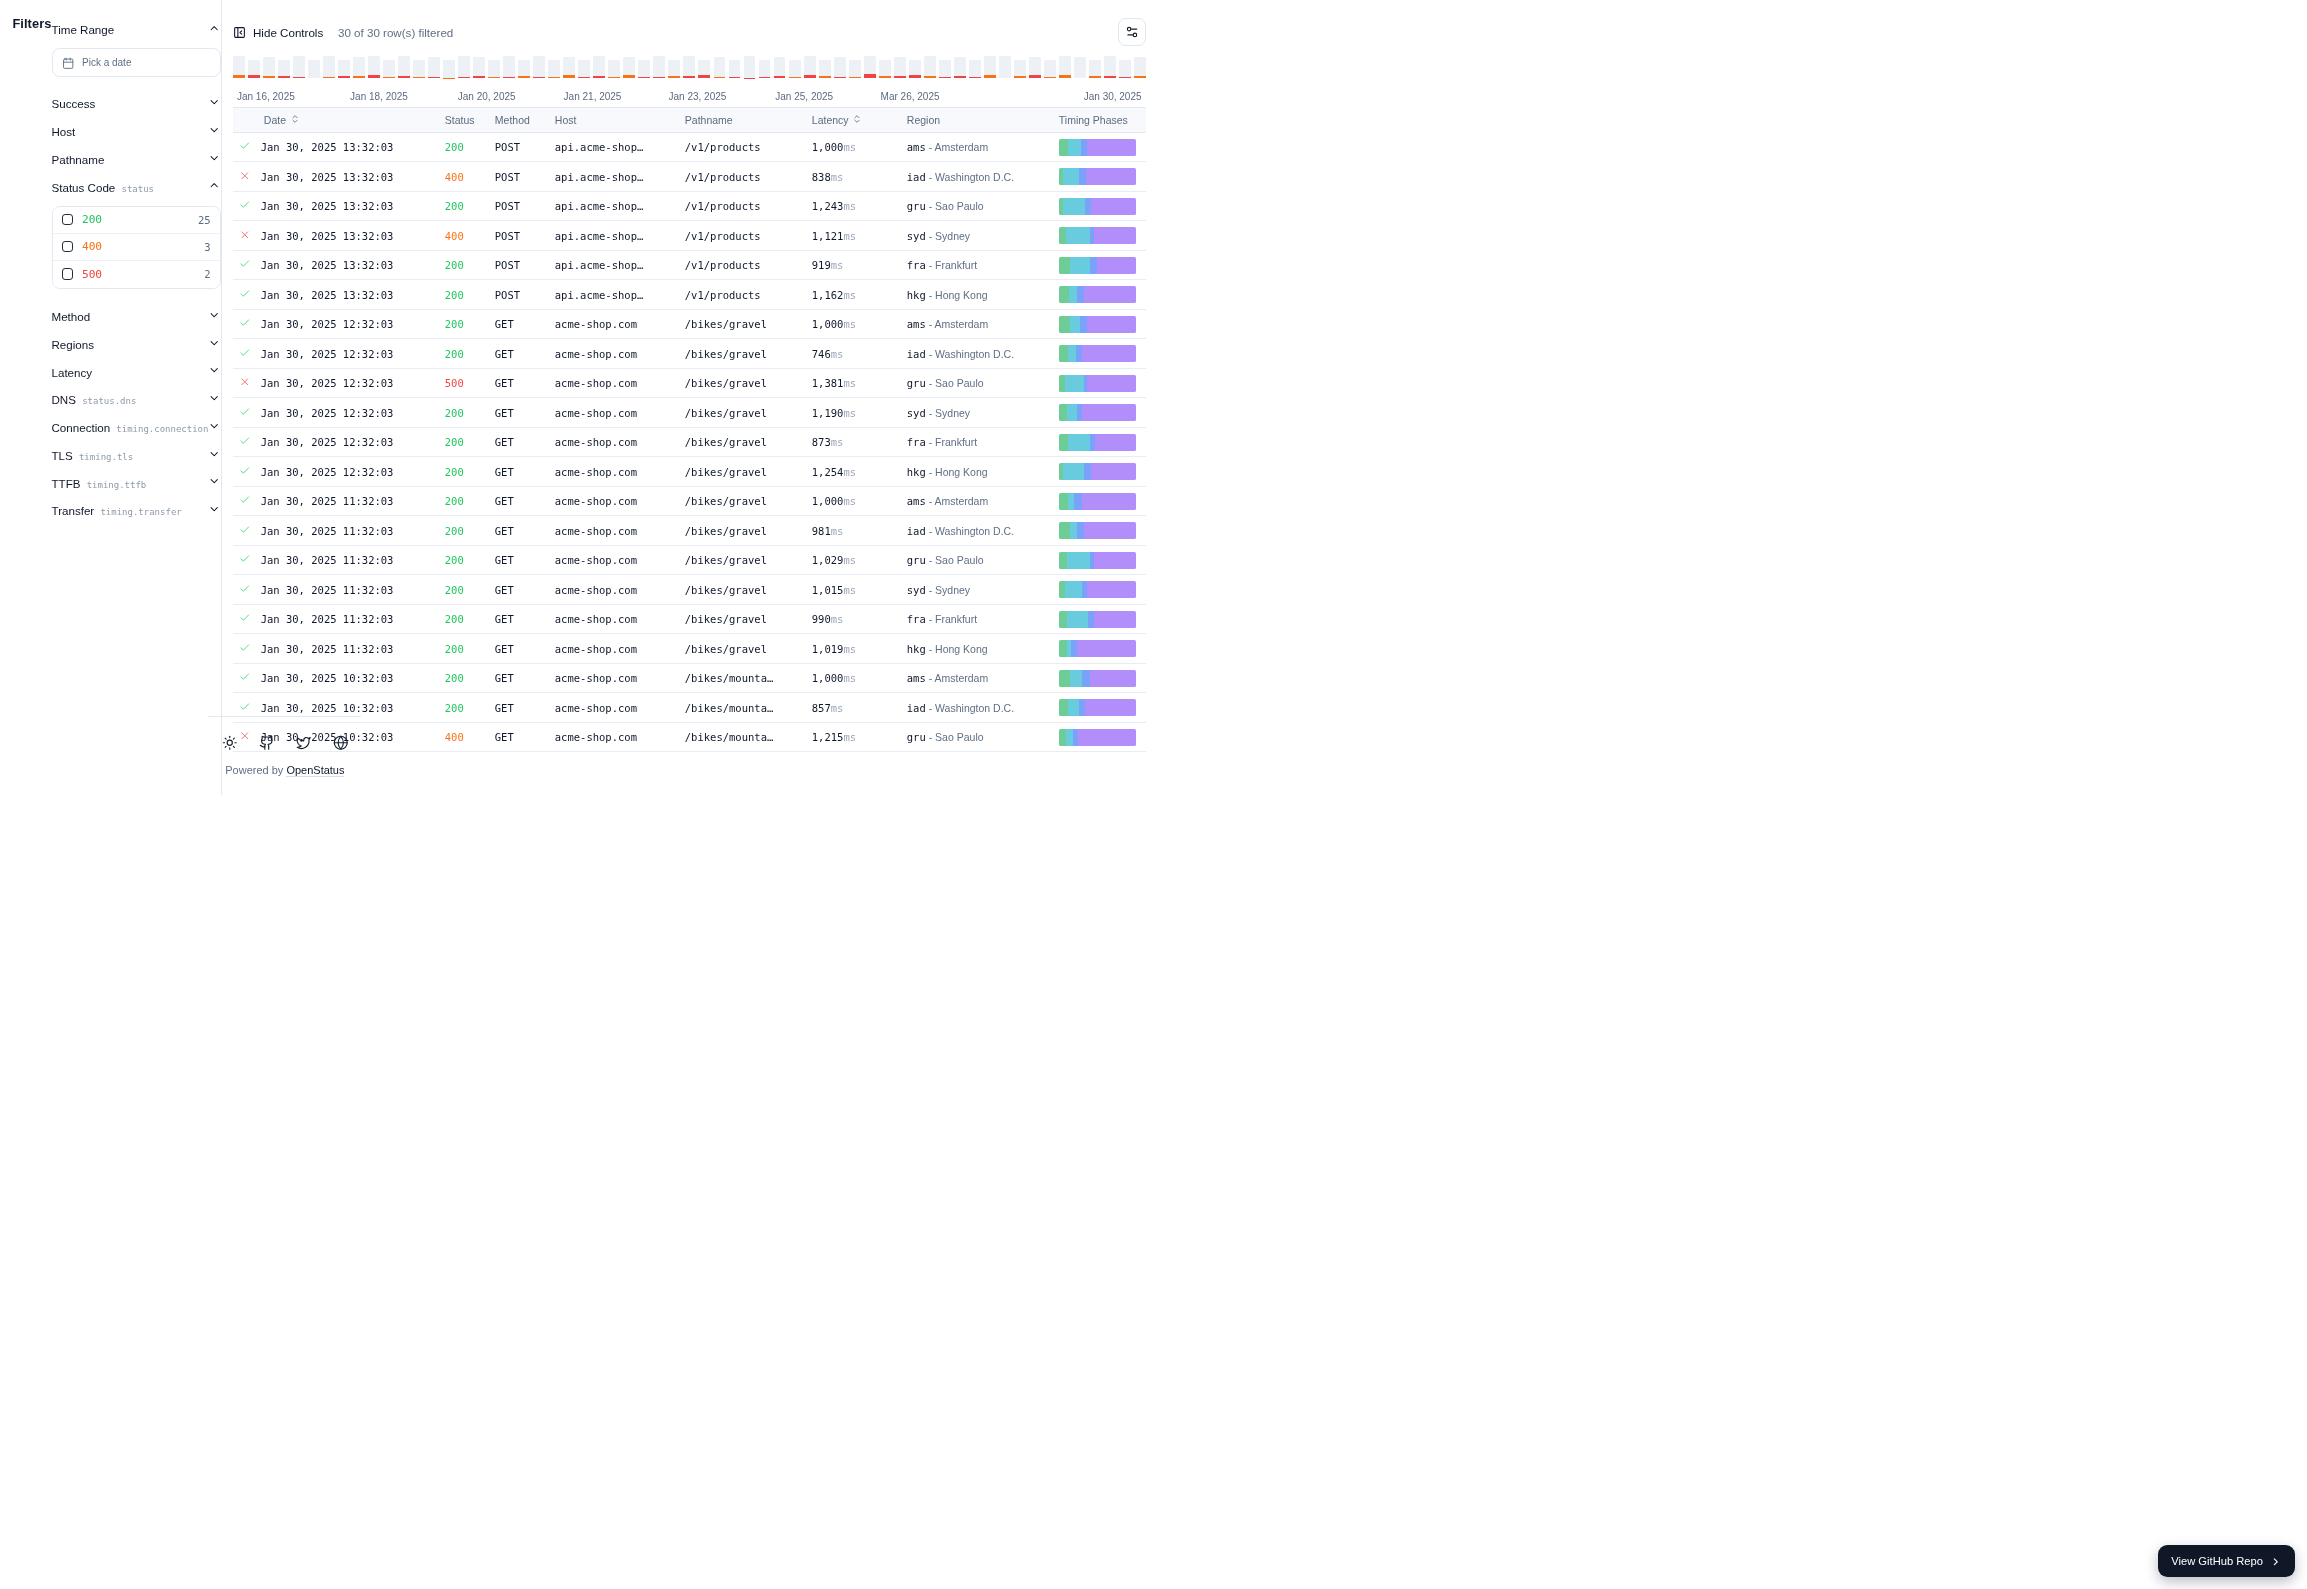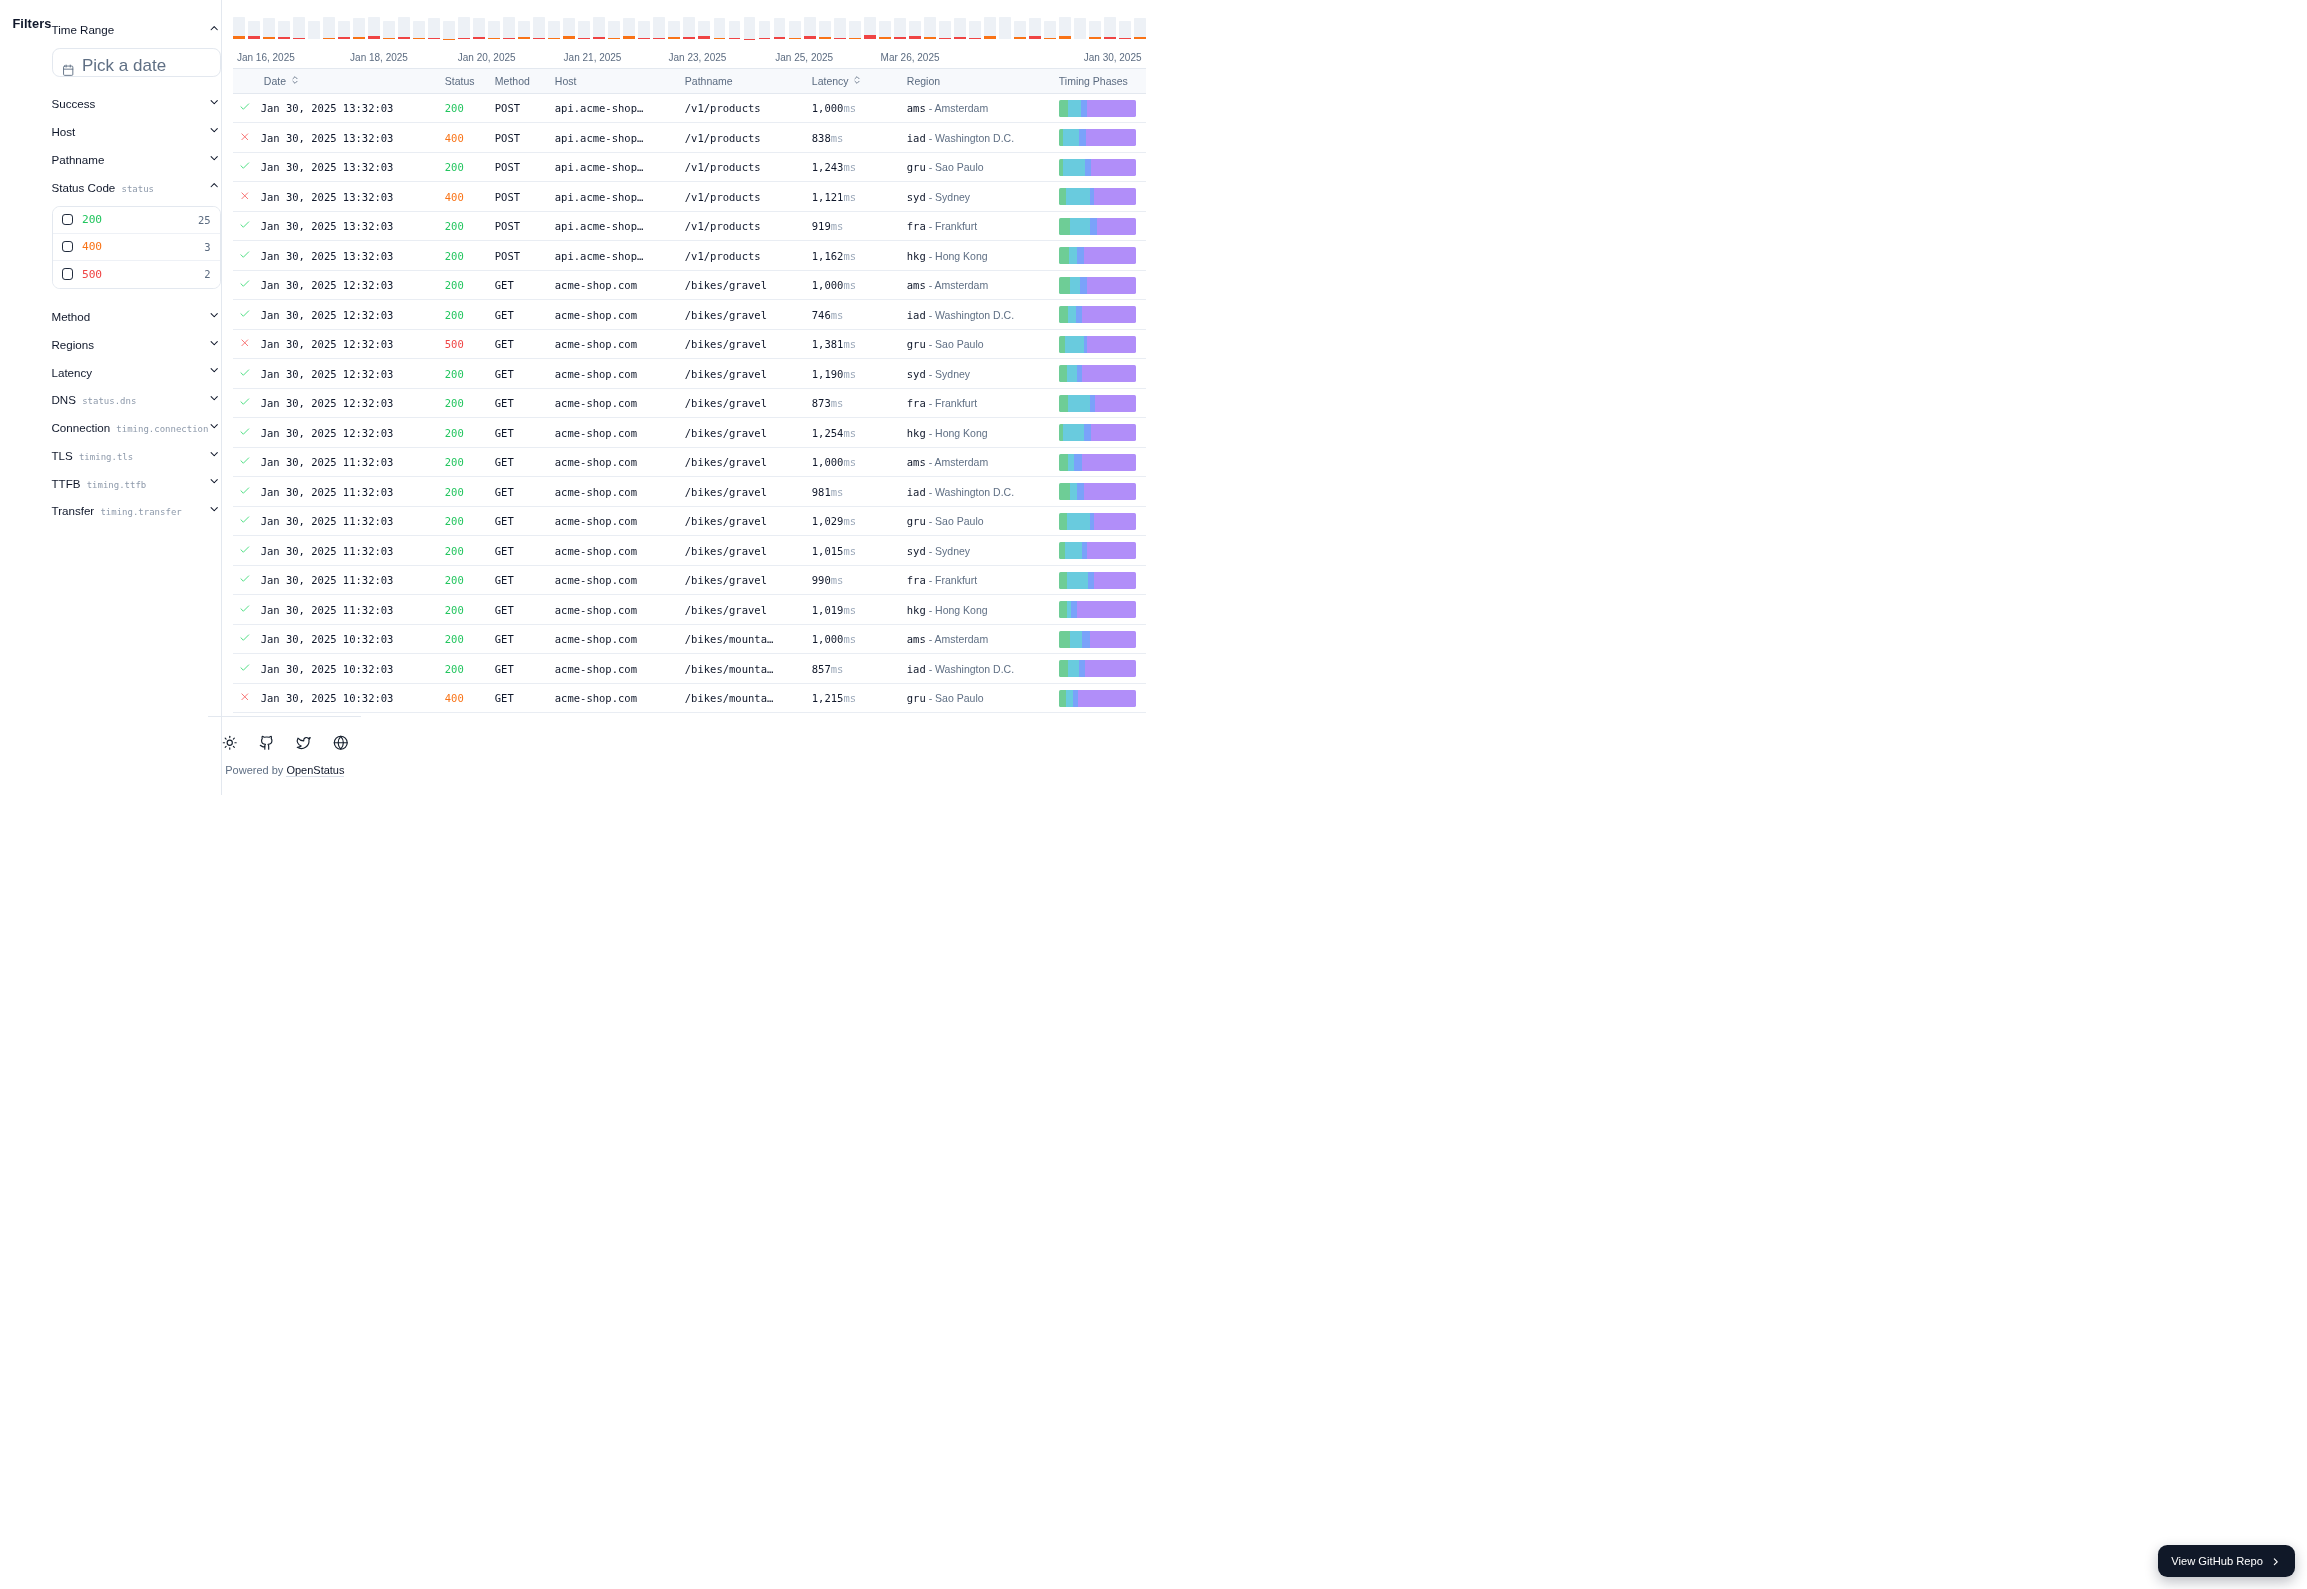--- a/index.html
+++ b/index.html
@@ -12,21 +12,21 @@
     padding:15.5px 12.4px 0 12.4px; display:flex; flex-direction:row; }
   .sidebar-title { font-size:12.8px; font-weight:600; letter-spacing:0.1px; margin-bottom:25px; }
   .fsection { }
   .fheader { display:flex; align-items:center; justify-content:space-between;
     padding:6.2px 0; cursor:pointer; }
   .flabel-wrap { display:flex; align-items:baseline; }
   .flabel { font-size:11.6px; font-weight:500; }
   .fcode { font-family:"DejaVu Sans Mono", monospace; font-size:9px; color:#8e9aab; margin-left:6.2px; }
   .chev { color:#0f172a; }
   .date-input { margin:4.7px 0 12.4px; height:29.5px; border:0.8px solid #e3e8ef; border-radius:7.8px;
-    display:flex; align-items:flex-end; gap:7.8px; padding:0 9.3px; color:#5f6f84; font-size:17px; cursor:pointer; }
+    display:flex; align-items:center; gap:7.8px; padding:0 9.3px; color:#5f6f84; font-size:10px; cursor:pointer; }
   .status-box { margin:4.7px 0 14px; border:0.8px solid #e3e8ef; border-radius:7.8px; overflow:hidden; }
   .status-option { display:flex; align-items:center; height:27px; padding:0 9.3px;
     border-bottom:0.8px solid #eef1f6; cursor:pointer; background:#fff; }
   .status-option:last-child { border-bottom:none; }
   .checkbox { width:11.6px; height:11.6px; border:1.2px solid #1e293b; border-radius:3.1px;
     margin-right:8.5px; flex:none; }
   .status-label { font-family:"DejaVu Sans Mono", monospace; font-size:11.2px; }
   .status-count { margin-left:auto; font-family:"DejaVu Sans Mono", monospace; font-size:10.5px; color:#5b6b80; }
   .sidebar-footer { margin:auto -12.4px 0; border-top:0.8px solid #e3e8ef; padding:17px 12.4px 18.6px; }
   .footer-icons { display:flex; justify-content:center; gap:20px; }
@@ -301,20 +301,39 @@
         </div>
       <div class="powered">
         <span>Powered by</span>
         <a>OpenStatus</a>
       </div>
     </div>
   </aside>
 
   <main class="main">
 
+    <div class="controls-row">
+      <button class="hide-controls">
+        <svg width="13" height="13" viewBox="0 0 24 24" fill="none" stroke="currentColor" stroke-width="2" stroke-linecap="round" stroke-linejoin="round">
+            <rect x="3" y="3" width="18" height="18" rx="2"></rect>
+            <path d="M9 3v18"></path>
+            <path d="m16 15-3-3 3-3"></path>
+          </svg>
+        <span>Hide Controls</span>
+      </button>
+      <span class="filtered">30 of 30 row(s) filtered</span>
+      <button class="settings-btn">
+        <svg width="14" height="14" viewBox="0 0 24 24" fill="none" stroke="currentColor" stroke-width="2" stroke-linecap="round" stroke-linejoin="round">
+            <path d="M20 7h-9"></path>
+            <path d="M14 17H5"></path>
+            <circle cx="17" cy="17" r="3"></circle>
+            <circle cx="7" cy="7" r="3"></circle>
+          </svg>
+      </button>
+    </div>
 
     <div class="timeline">
       <div class="bars" id="timeline-bars">
           <div class="bar">
     <div class="seg-total" style="height:79%"></div>
             <div class="seg-err" style="height:16%;background:#f97316"></div>
           </div>
           <div class="bar">
     <div class="seg-total" style="height:68%"></div>
             <div class="seg-err" style="height:12%;background:#ef4444"></div>

